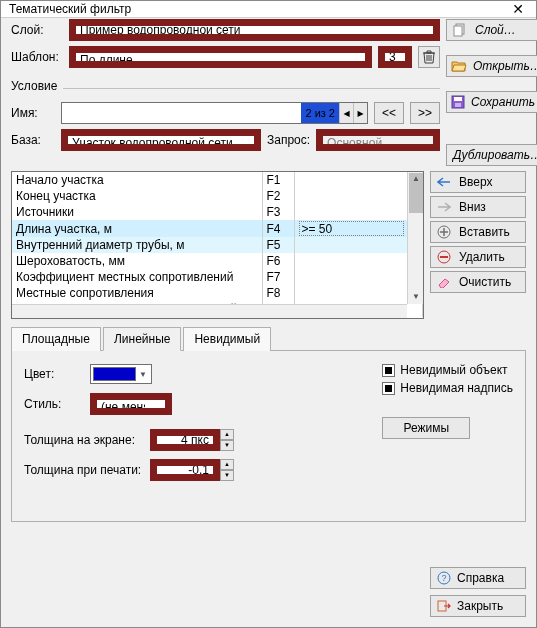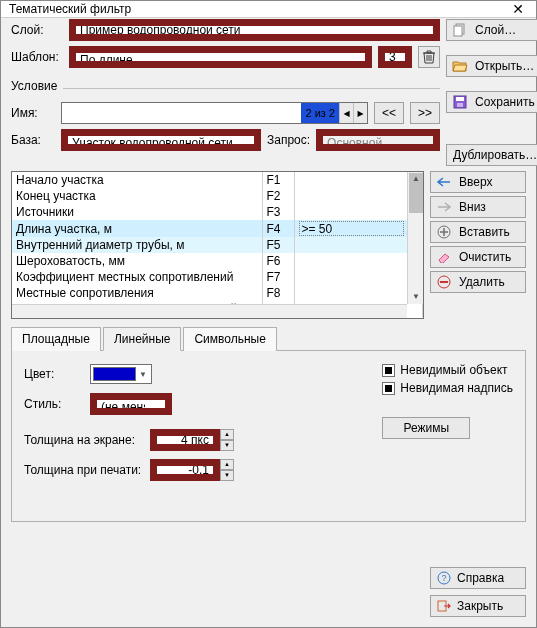--- a/index.html
+++ b/index.html
@@ -4,21 +4,21 @@
 <style>
   * { box-sizing: border-box; margin: 0; padding: 0; }
   body { font-family: "Segoe UI", Tahoma, sans-serif; font-size: 12px; color: #000; background: #fff; }
   .window { width: 537px; height: 628px; border: 1px solid #8a8a8a; background: #f0f0f0; display: flex; flex-direction: column; }
   .titlebar { height: 28px; background: #fff; display: flex; align-items: center; padding: 0 8px; border-bottom: 1px solid #d0d0d0; gap: 44px; }
   .titlebar .title { flex: 1; }
   .titlebar .close { width: 20px; text-align: center; font-size: 14px; cursor: pointer; }
   .content { flex: 1; padding: 1px 10px 10px 10px; display: flex; flex-direction: column; gap: 5px; }
   .top-section { display: flex; gap: 6px; }
   .top-left { flex: 1; display: flex; flex-direction: column; gap: 5px; }
-  .top-right { width: 80px; display: flex; flex-direction: column; gap: 14px; }
+  .top-right { width: 80px; display: flex; flex-direction: column; gap: 14px; font-style: italic; }
   .row { display: flex; align-items: center; gap: 6px; min-height: 22px; }
   .lbl { width: 52px; }
   .textfield, .combo, .num-input { height: 22px; border: 7px solid #7f1d1d; background: #fff; padding: 0 4px; font: inherit; }
   .combo { appearance: none; background-image: linear-gradient(45deg, transparent 50%, #606060 50%), linear-gradient(135deg, #606060 50%, transparent 50%); background-position: calc(100% - 12px) 9px, calc(100% - 8px) 9px; background-size: 4px 4px; background-repeat: no-repeat; padding-right: 20px; }
   .btn { height: 22px; border: 1px solid #a0a0a0; background: #e9e9e9; display: flex; align-items: center; gap: 6px; padding: 0 6px; cursor: pointer; font: inherit; }
   .right-btn { width: 96px; justify-content: flex-start; padding-left: 4px; }
   .right-btn .ic { width: 18px; height: 16px; display: flex; align-items: center; justify-content: center; }
   .icon-btn { width: 22px; height: 22px; border: 1px solid #a0a0a0; background: #e9e9e9; display: flex; align-items: center; justify-content: center; cursor: pointer; }
   .mid-section { display: flex; gap: 6px; }
   .grid-wrap { flex: 1; border: 1px solid #707070; background: #fff; position: relative; height: 148px; overflow: hidden; }
@@ -233,43 +233,43 @@
           <span class="ic">
               <svg width="14" height="14" viewBox="0 0 14 14">
                 <circle cx="7" cy="7" r="6" fill="none" stroke="#707070"></circle>
                 <path d="M7 3v8 M3 7h8" stroke="#707070" stroke-width="1.5"></path>
               </svg>
             </span>
           <span>Вставить</span>
         </button>
         <button class="btn right-btn">
           <span class="ic">
-              <svg width="14" height="12" viewBox="0 0 14 12">
-                <path d="M2 9 L8 3 l4 3 -6 6 H4z" fill="#ffb3d0" stroke="#cc5588"></path>
-              </svg>
-            </span>
-          <span>Очистить</span>
-        </button>
-        <button class="btn right-btn">
-          <span class="ic">
               <svg width="14" height="14" viewBox="0 0 14 14">
                 <circle cx="7" cy="7" r="6" fill="none" stroke="#cc3333"></circle>
                 <path d="M3 7h8" stroke="#cc3333" stroke-width="2"></path>
               </svg>
             </span>
           <span>Удалить</span>
+        </button>
+        <button class="btn right-btn">
+          <span class="ic">
+              <svg width="14" height="12" viewBox="0 0 14 12">
+                <path d="M2 9 L8 3 l4 3 -6 6 H4z" fill="#ffb3d0" stroke="#cc5588"></path>
+              </svg>
+            </span>
+          <span>Очистить</span>
         </button>
       </div>
     </div>
 
     <div class="tabs-wrap">
       <div class="tabstrip">
         <div class="tab inactive">Площадные</div>
         <div class="tab active">Линейные</div>
-        <div class="tab inactive">Символьные</div>
+        <div class="tab inactive">Невидимый</div>
       </div>
       <div class="tabpanel">
         <div class="row" style="margin-bottom:8px">
           <span style="width:60px">Цвет:</span>
           <span class="color-swatch">
             <span class="sw-in" id="sw-in" style="background: rgb(0, 0, 200);"></span>
             <span class="sw-arr">▼</span>
           </span>
         </div>
         <div class="row" style="margin-bottom:14px">

